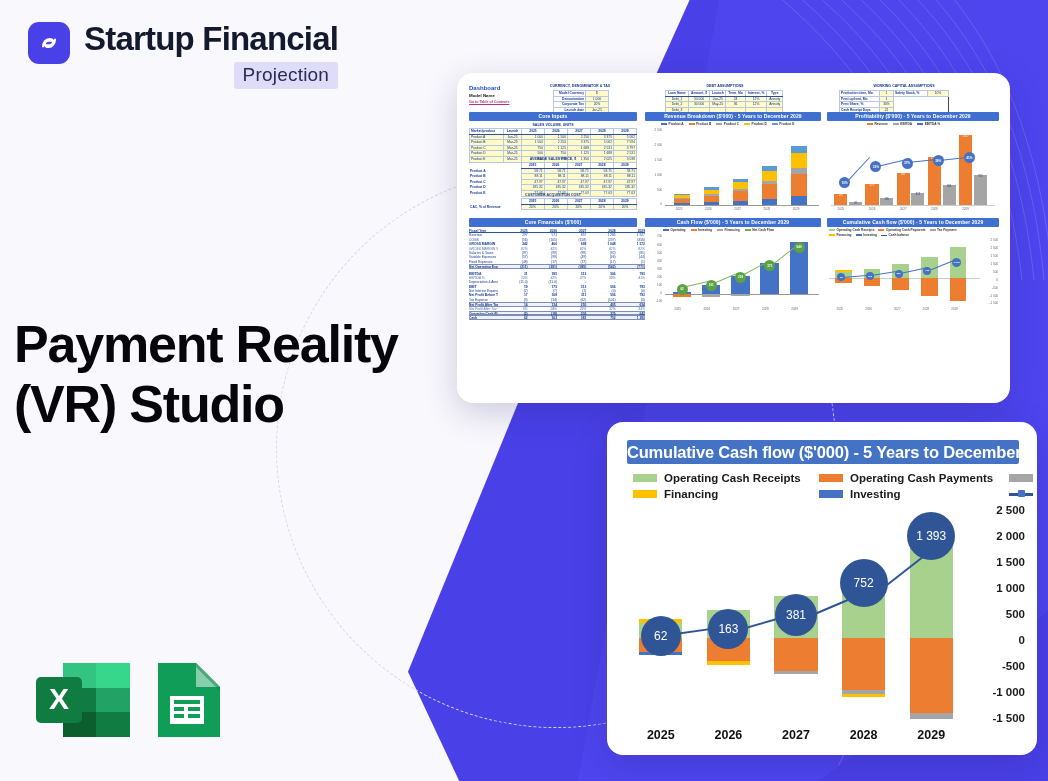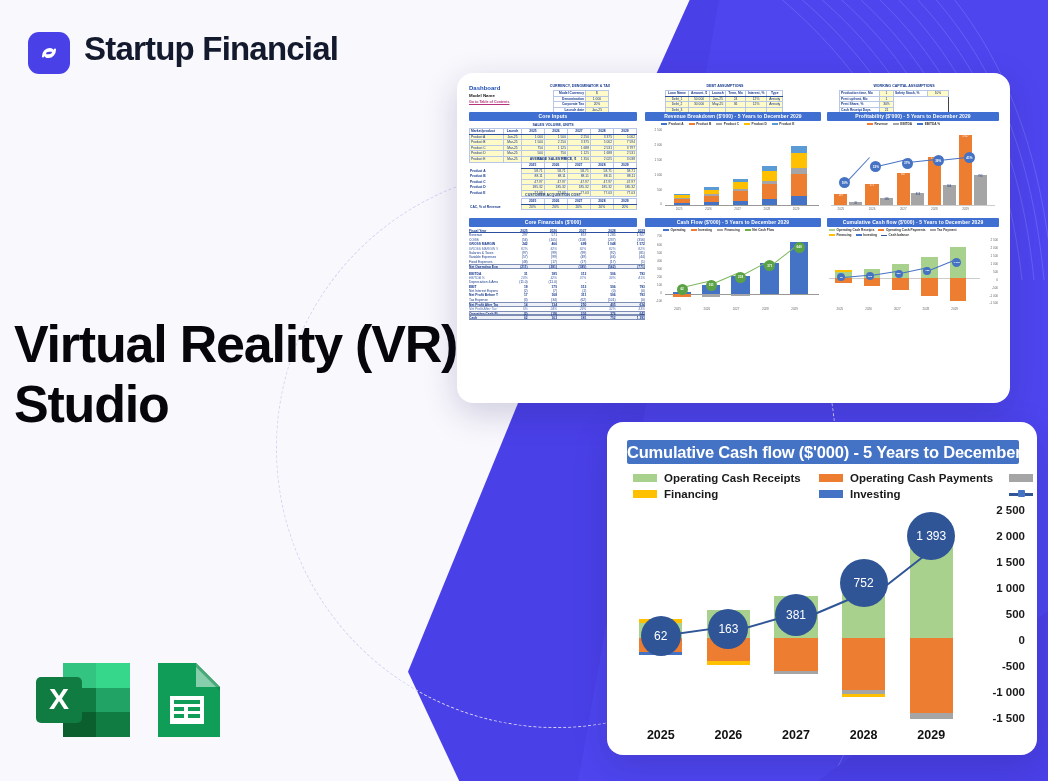--- a/index.html
+++ b/index.html
@@ -28,21 +28,21 @@
     z-index:1;
   }
   .corner-tri {
     position:absolute; right:0; bottom:0; width:230px; height:170px;
     background:#4a40e8; z-index:1;
     clip-path: polygon(100% 0, 100% 100%, 0 100%);
   }
   .swirl { position:absolute; z-index:1; pointer-events:none; }
   
   .left-col { position:absolute; left:0; top:0; width:470px; height:781px; z-index:5; }
-  .brand { position:absolute; left:28px; top:32px; display:flex; align-items:flex-start; }
+  .brand { position:absolute; left:28px; top:22px; display:flex; align-items:flex-start; }
   .brand-mark {
     width:42px; height:42px; border-radius:11px; background:#4a40e8;
     display:flex; align-items:center; justify-content:center; margin-right:14px; flex:none;
   }
   .brand-mark svg { display:block; }
   .brand-text { display:flex; flex-direction:column; }
   .brand-title {
     font-size:33px; font-weight:700; color:#141a2e; letter-spacing:-0.8px;
     line-height:1.05; white-space:nowrap;
   }
@@ -189,24 +189,27 @@
 
   <div class="brand">
     <div class="brand-mark">
       <svg width="26" height="26" viewBox="0 0 26 26">
         <path d="M7 16.5c0-4.2 3-7.5 6.4-7.5 2.1 0 3.6 1.3 3.6 3.1 0 1.9-1.6 3.1-4.3 3.1H8.4" fill="none" stroke="#ffffff" stroke-width="2.1" stroke-linecap="round"></path>
         <path d="M19 9.5c0 4.2-3 7.5-6.4 7.5-2.1 0-3.6-1.3-3.6-3.1 0-1.9 1.6-3.1 4.3-3.1h4.3" fill="none" stroke="#ffffff" stroke-width="2.1" stroke-linecap="round"></path>
       </svg>
     </div>
     <div class="brand-text">
       <div class="brand-title">Startup Financial</div>
+      <div class="brand-sub-wrap">
+        <div class="brand-sub">Projection</div>
+      </div>
     </div>
   </div>
 
-  <div class="headline">Virtual Reality (VR) Studio</div>
+  <div class="headline">Payment Reality (VR) Studio</div>
 
   <div class="logos">
     <div class="logo-excel">
       <svg width="98" height="78" viewBox="0 0 98 78">
         <rect x="29" y="2" width="67" height="74" rx="2" fill="#21a366"></rect>
         <rect x="29" y="2" width="33" height="25" fill="#33c481"></rect>
         <rect x="62" y="2" width="34" height="25" fill="#36d68b"></rect>
         <rect x="29" y="27" width="33" height="24" fill="#107c41"></rect>
         <rect x="62" y="27" width="34" height="24" fill="#21a366"></rect>
         <rect x="29" y="51" width="33" height="25" fill="#0b5e2e"></rect>

